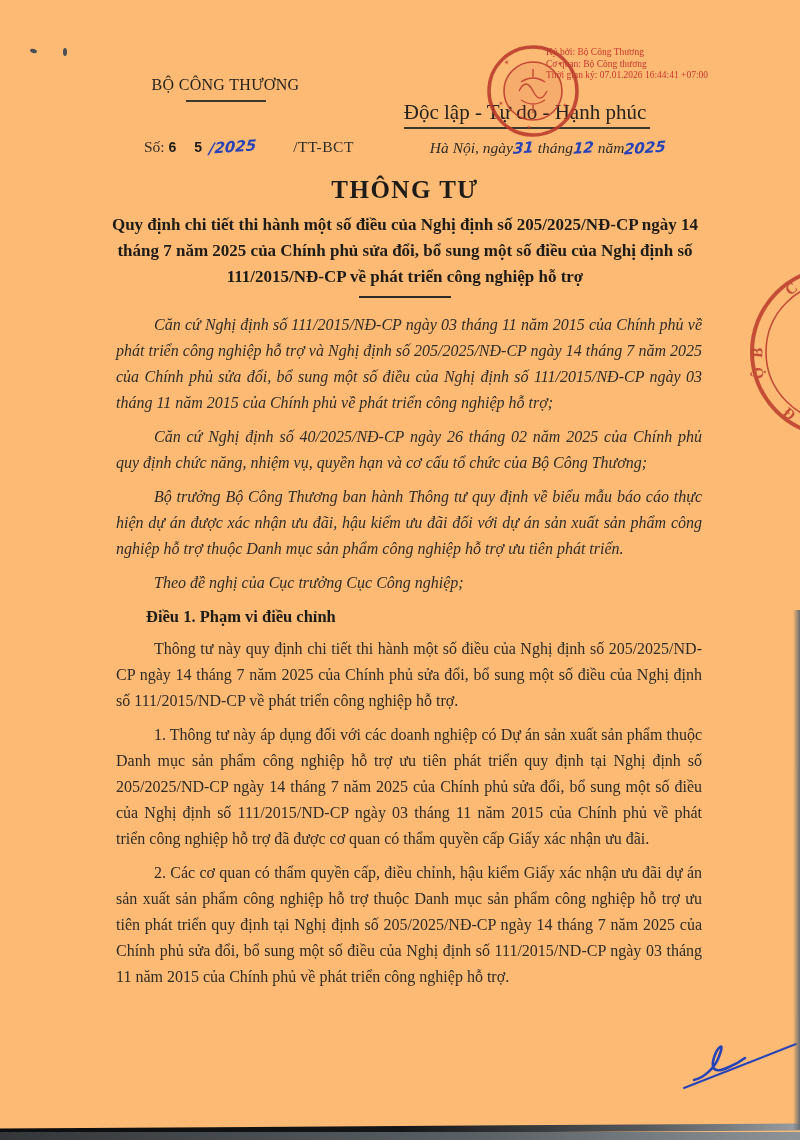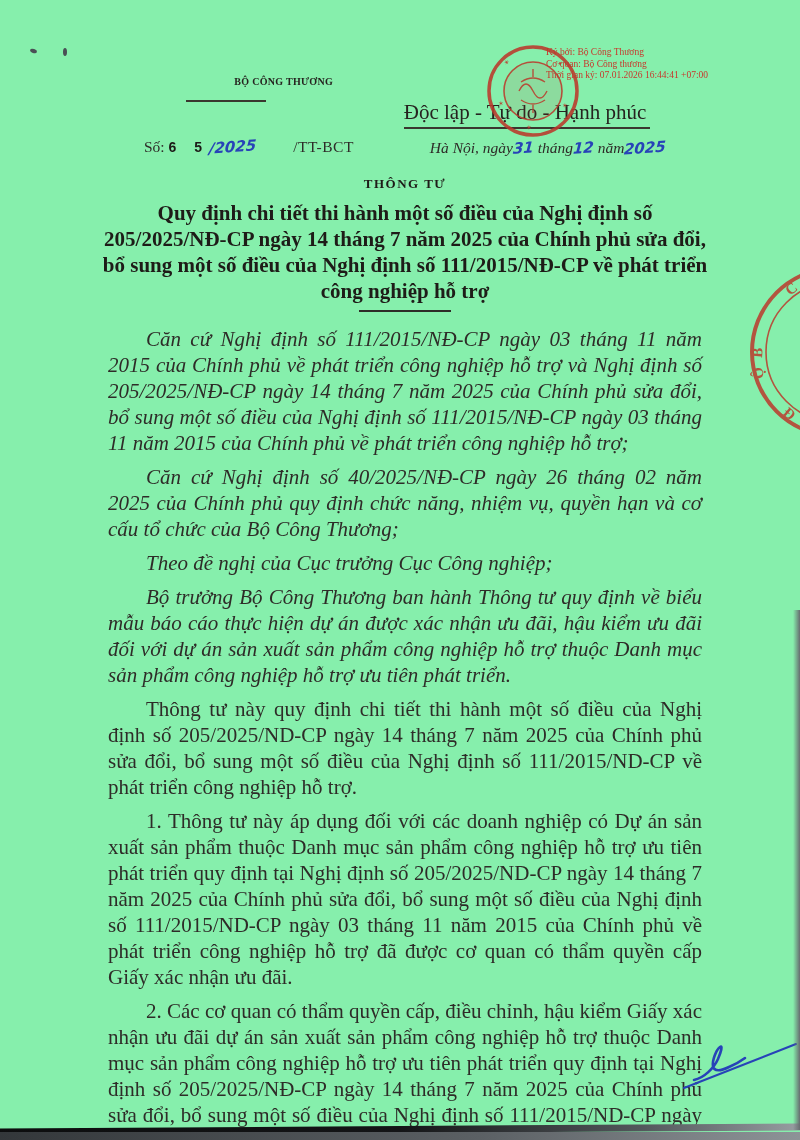--- a/index.html
+++ b/index.html
@@ -1,28 +1,28 @@
 <!DOCTYPE html>
 <html lang="vi"><head>
 <meta charset="utf-8">
 <style>
   html,body{margin:0;padding:0;background:#444;}
   .page{
     position:relative;
     width:800px;height:1140px;
     margin:0 auto;
-    background:#86efac;
+    background:#fdba74;
     overflow:hidden;
     font-family:"Liberation Serif","DejaVu Serif",serif;
     color:#2e2c28;
   }
   
   .org{
     position:absolute;left:118px;top:76px;width:215px;
-    text-align:right;font-weight:bold;font-size:10px;letter-spacing:.3px;color:#26231f;
+    text-align:center;font-weight:normal;font-size:16px;letter-spacing:.3px;color:#26231f;
   }
   .org-underline{position:absolute;left:186px;top:100px;width:80px;height:2px;background:#3a372f;}
   .national1{
     position:absolute;left:340px;top:76px;width:370px;z-index:2;
     text-align:center;font-weight:bold;font-size:15.5px;color:#26231f;
   }
   .national2{
     position:absolute;left:340px;top:100px;width:370px;z-index:2;
     text-align:center;font-weight:normal;font-size:21px;color:#26231f;
   }
@@ -42,31 +42,31 @@
     color:#c8372c;font-size:9.5px;line-height:11.5px;
     font-family:"Liberation Serif",serif;white-space:nowrap;
   }
   
   .stamp-small{position:absolute;left:486px;top:44px;width:94px;height:94px;z-index:3;opacity:.88;}
   
   .stamp-large{position:absolute;left:746px;top:262px;width:180px;height:180px;z-index:3;opacity:.85;}
   
   .content{position:absolute;left:108px;top:176px;width:594px;}
   .doc-type{
-    text-align:center;font-weight:bold;font-size:13px;letter-spacing:1.5px;color:#1e1c18;
+    text-align:center;font-weight:bold;font-size:25px;letter-spacing:1.5px;color:#1e1c18;
     margin:0 0 8px 0;
   }
   .doc-subject{
-    text-align:center;font-weight:bold;font-size:21px;line-height:26px;color:#1e1c18;
+    text-align:center;font-weight:bold;font-size:17px;line-height:26px;color:#1e1c18;
     margin:0 -14px 6px -14px;
   }
   .title-divider{width:92px;height:2px;background:#2e2c28;margin:6px auto 14px auto;}
   p.para{
-    margin:0 0 8px 0;
-    font-size:21px;line-height:26px;
+    margin:0 0 8px 8px;
+    font-size:16px;line-height:26px;
     text-align:justify;text-indent:38px;
   }
   p.preamble{font-style:italic;}
   h3.article{
     margin:4px 0 6px 0;padding-left:38px;
     font-size:16.5px;font-weight:bold;color:#1e1c18;line-height:26px;
   }
   
   .speck{position:absolute;background:#4a4f55;border-radius:50%;}
   .speck.s1{left:30px;top:49px;width:7px;height:4px;transform:rotate(20deg);}
@@ -153,23 +153,24 @@
     </g>
   </svg>
 
   <div class="content">
     <div class="doc-type">THÔNG TƯ</div>
     <div class="doc-subject">Quy định chi tiết thi hành một số điều của Nghị định số 205/2025/NĐ-CP ngày 14 tháng 7 năm 2025 của Chính phủ sửa đổi, bổ sung một số điều của Nghị định số 111/2015/NĐ-CP về phát triển công nghiệp hỗ trợ</div>
     <div class="title-divider"></div>
 
     <p class="para preamble">Căn cứ Nghị định số 111/2015/NĐ-CP ngày 03 tháng 11 năm 2015 của Chính phủ về phát triển công nghiệp hỗ trợ và Nghị định số 205/2025/NĐ-CP ngày 14 tháng 7 năm 2025 của Chính phủ sửa đổi, bổ sung một số điều của Nghị định số 111/2015/NĐ-CP ngày 03 tháng 11 năm 2015 của Chính phủ về phát triển công nghiệp hỗ trợ;</p>
     <p class="para preamble">Căn cứ Nghị định số 40/2025/NĐ-CP ngày 26 tháng 02 năm 2025 của Chính phủ quy định chức năng, nhiệm vụ, quyền hạn và cơ cấu tổ chức của Bộ Công Thương;</p>
+    <p class="para preamble">Bộ trưởng Bộ Công Thương ban hành Thông tư quy định về biểu mẫu báo cáo thực hiện dự án được xác nhận ưu đãi, hậu kiểm ưu đãi đối với dự án sản xuất sản phẩm công nghiệp hỗ trợ thuộc Danh mục sản phẩm công nghiệp hỗ trợ ưu tiên phát triển.</p>
     <p class="para preamble">Theo đề nghị của Cục trưởng Cục Công nghiệp;</p>
-    <p class="para preamble">Bộ trưởng Bộ Công Thương ban hành Thông tư quy định về biểu mẫu báo cáo thực hiện dự án được xác nhận ưu đãi, hậu kiểm ưu đãi đối với dự án sản xuất sản phẩm công nghiệp hỗ trợ thuộc Danh mục sản phẩm công nghiệp hỗ trợ ưu tiên phát triển.</p>
 
+    <h3 class="article">Điều 1. Phạm vi điều chỉnh</h3>
     <p class="para">Thông tư này quy định chi tiết thi hành một số điều của Nghị định số 205/2025/ND-CP ngày 14 tháng 7 năm 2025 của Chính phủ sửa đổi, bổ sung một số điều của Nghị định số 111/2015/ND-CP về phát triển công nghiệp hỗ trợ.</p>
 
     <p class="para">1. Thông tư này áp dụng đối với các doanh nghiệp có Dự án sản xuất sản phẩm thuộc Danh mục sản phẩm công nghiệp hỗ trợ ưu tiên phát triển quy định tại Nghị định số 205/2025/ND-CP ngày 14 tháng 7 năm 2025 của Chính phủ sửa đổi, bổ sung một số điều của Nghị định số 111/2015/ND-CP ngày 03 tháng 11 năm 2015 của Chính phủ về phát triển công nghiệp hỗ trợ đã được cơ quan có thẩm quyền cấp Giấy xác nhận ưu đãi.</p>
     <p class="para">2. Các cơ quan có thẩm quyền cấp, điều chỉnh, hậu kiểm Giấy xác nhận ưu đãi dự án sản xuất sản phẩm công nghiệp hỗ trợ thuộc Danh mục sản phẩm công nghiệp hỗ trợ ưu tiên phát triển quy định tại Nghị định số 205/2025/NĐ-CP ngày 14 tháng 7 năm 2025 của Chính phủ sửa đổi, bổ sung một số điều của Nghị định số 111/2015/ND-CP ngày 03 tháng 11 năm 2015 của Chính phủ về phát triển công nghiệp hỗ trợ.</p>
   </div>
 
   <svg class="pen-signature" viewBox="0 0 124 66">
     <path d="M6,60 L118,16" stroke="#2743b8" stroke-width="2" fill="none" stroke-linecap="round"></path>
     <path d="M16,52 c10,-2 20,-12 24,-21 c3,-7 5,-14 2,-12 c-4,3 -8,14 -7,19 c1,6 8,5 16,1 c7,-3 12,-6 16,-9" stroke="#2743b8" stroke-width="2.6" fill="none" stroke-linecap="round"></path>
   </svg>

